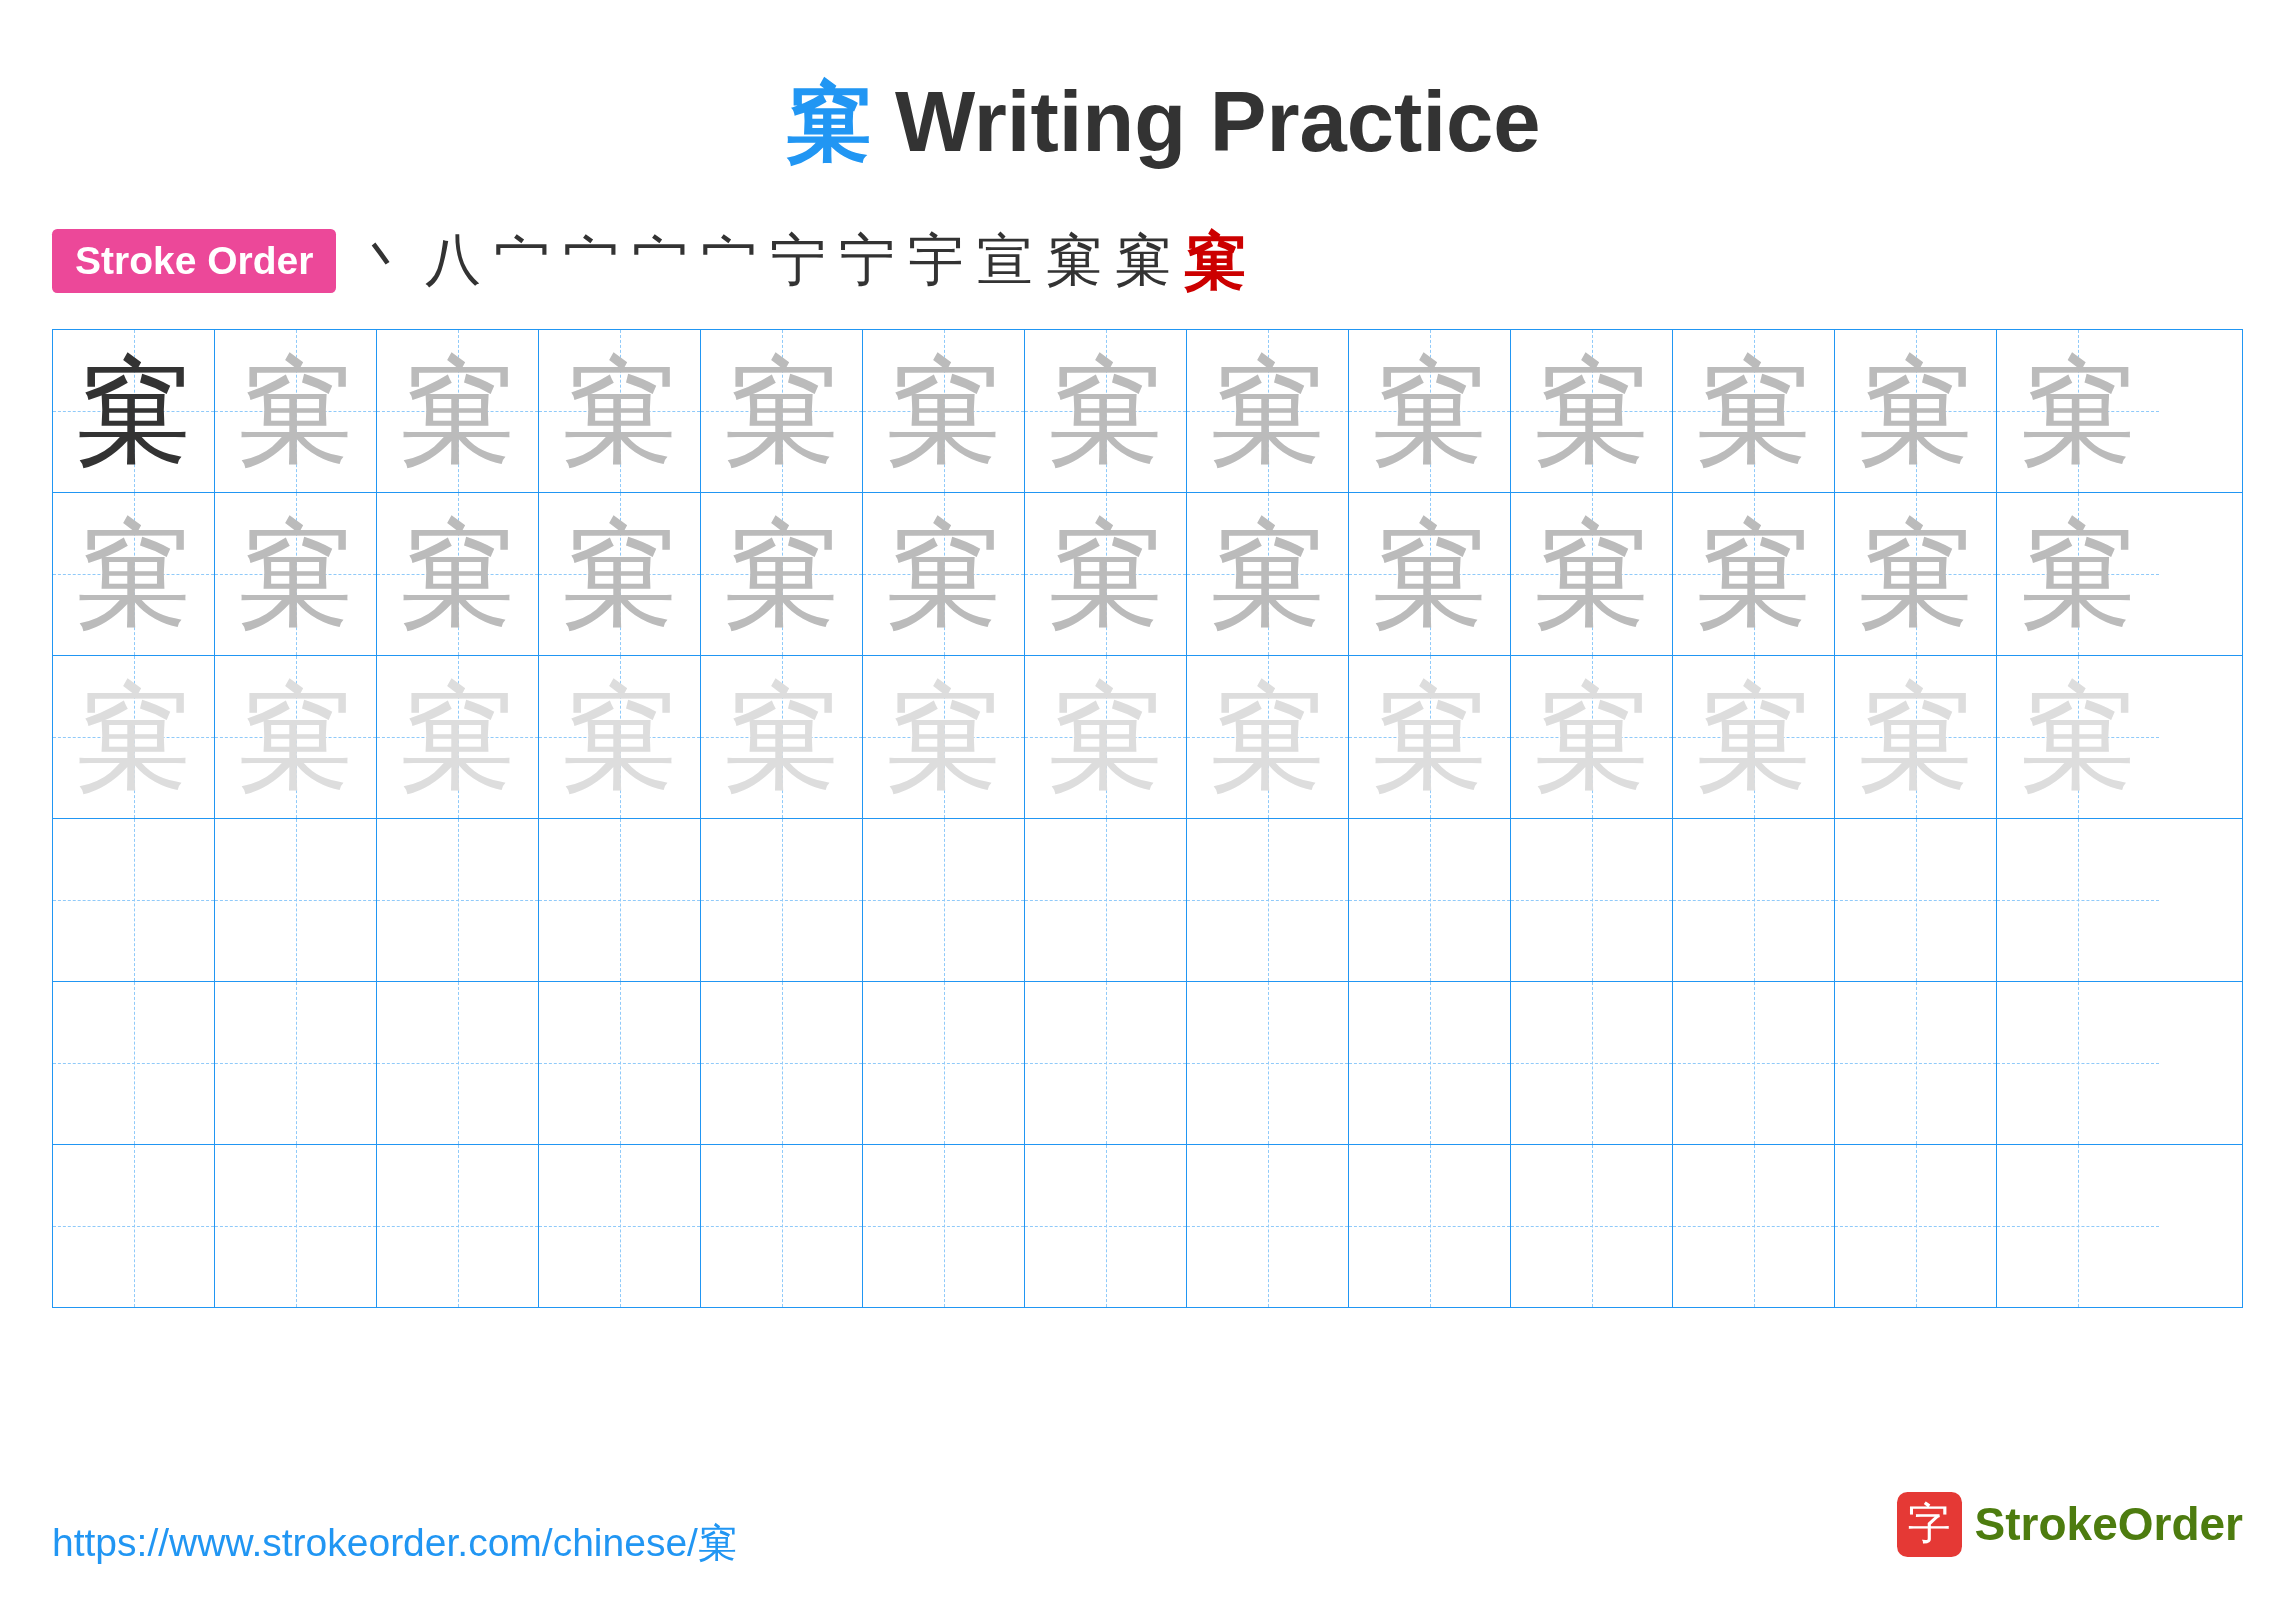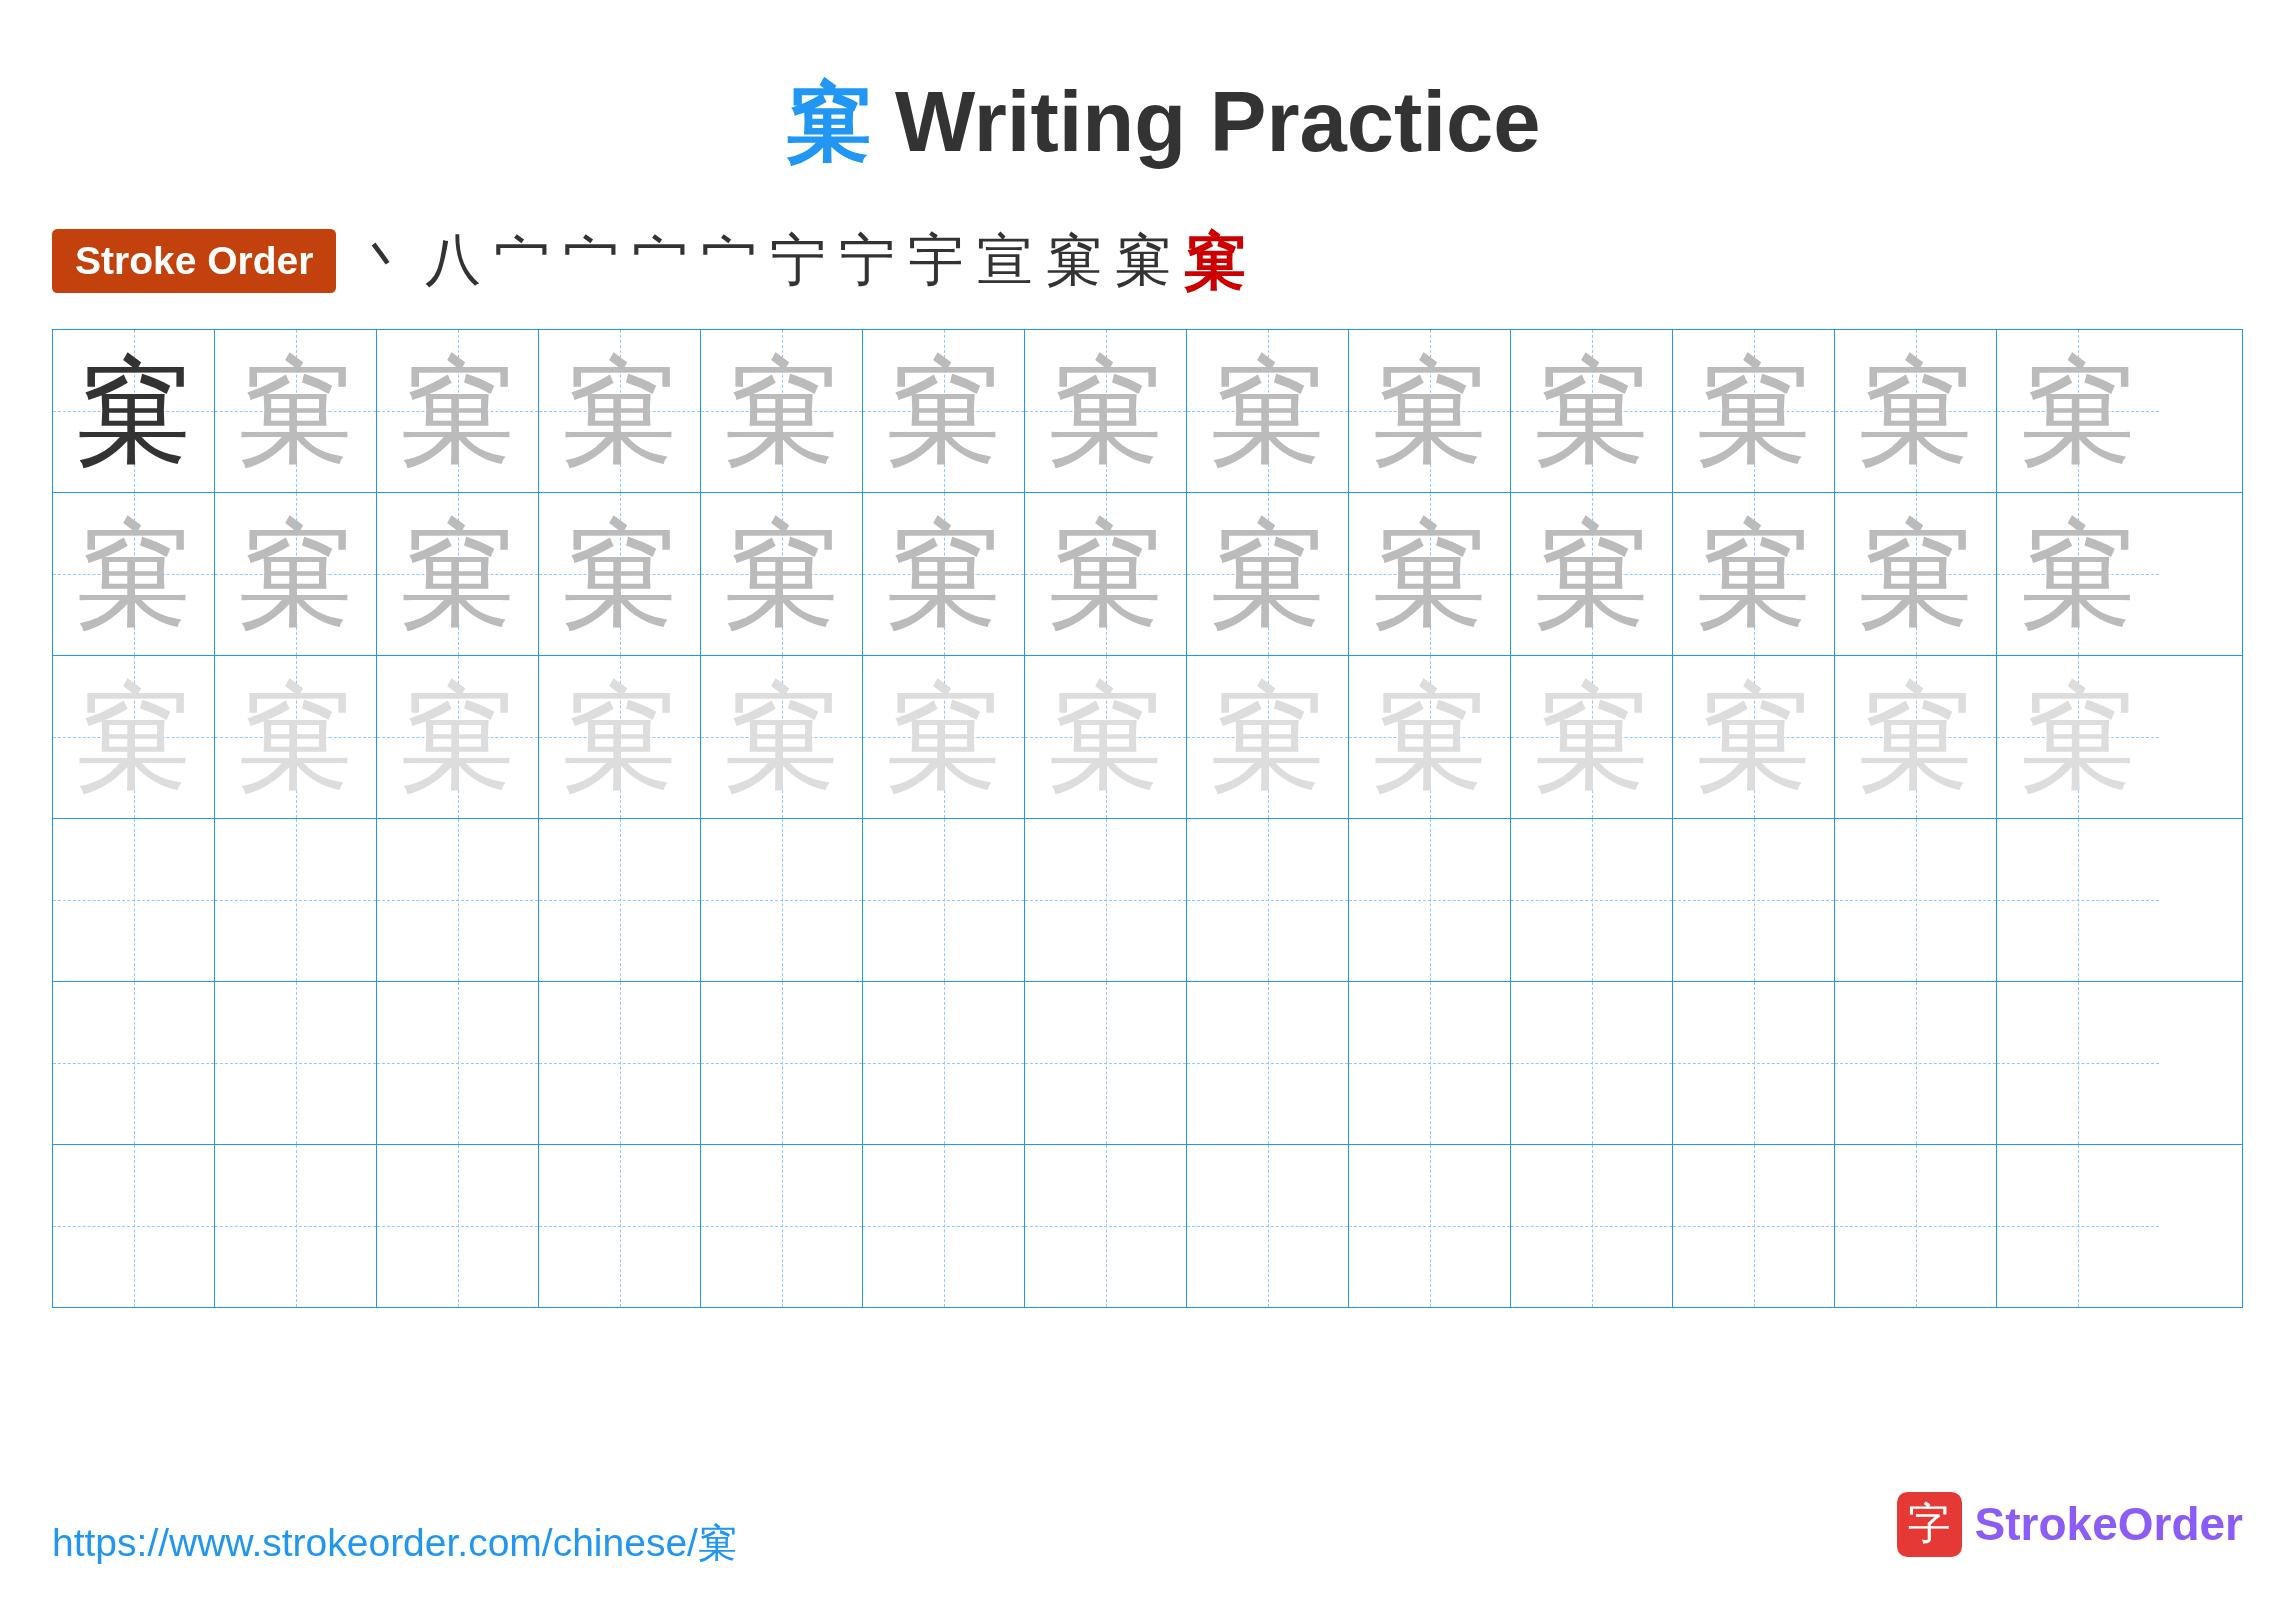--- a/index.html
+++ b/index.html
@@ -26,21 +26,21 @@
       color: #333333;
     }
 
     .stroke-order-row {
       display: flex;
       align-items: center;
       margin: 39px 52px 26px 52px;
       gap: 19.6px;
     }
     .stroke-order-badge {
-      background: #c2410c;
+      background: #ec4899;
       color: white;
       font-size: 39px;
       font-weight: bold;
       padding: 9.8px 23px;
       border-radius: 5.2px;
       white-space: nowrap;
     }
     .stroke-order-chars {
       display: flex;
       align-items: center;
@@ -153,21 +153,21 @@
       display: flex;
       align-items: center;
       justify-content: center;
       font-size: 43px;
       color: white;
       font-family: serif;
     }
     .footer-logo-text {
       font-size: 46px;
       font-weight: bold;
-      color: #8b5cf6;
+      color: #4d7c0f;
     }
   </style>
 </head>
 <body>
 
 <div>
   <div class="page-title">
     <span class="title-char">窠</span><span class="title-text"> Writing Practice</span>
   </div>
 </div>

